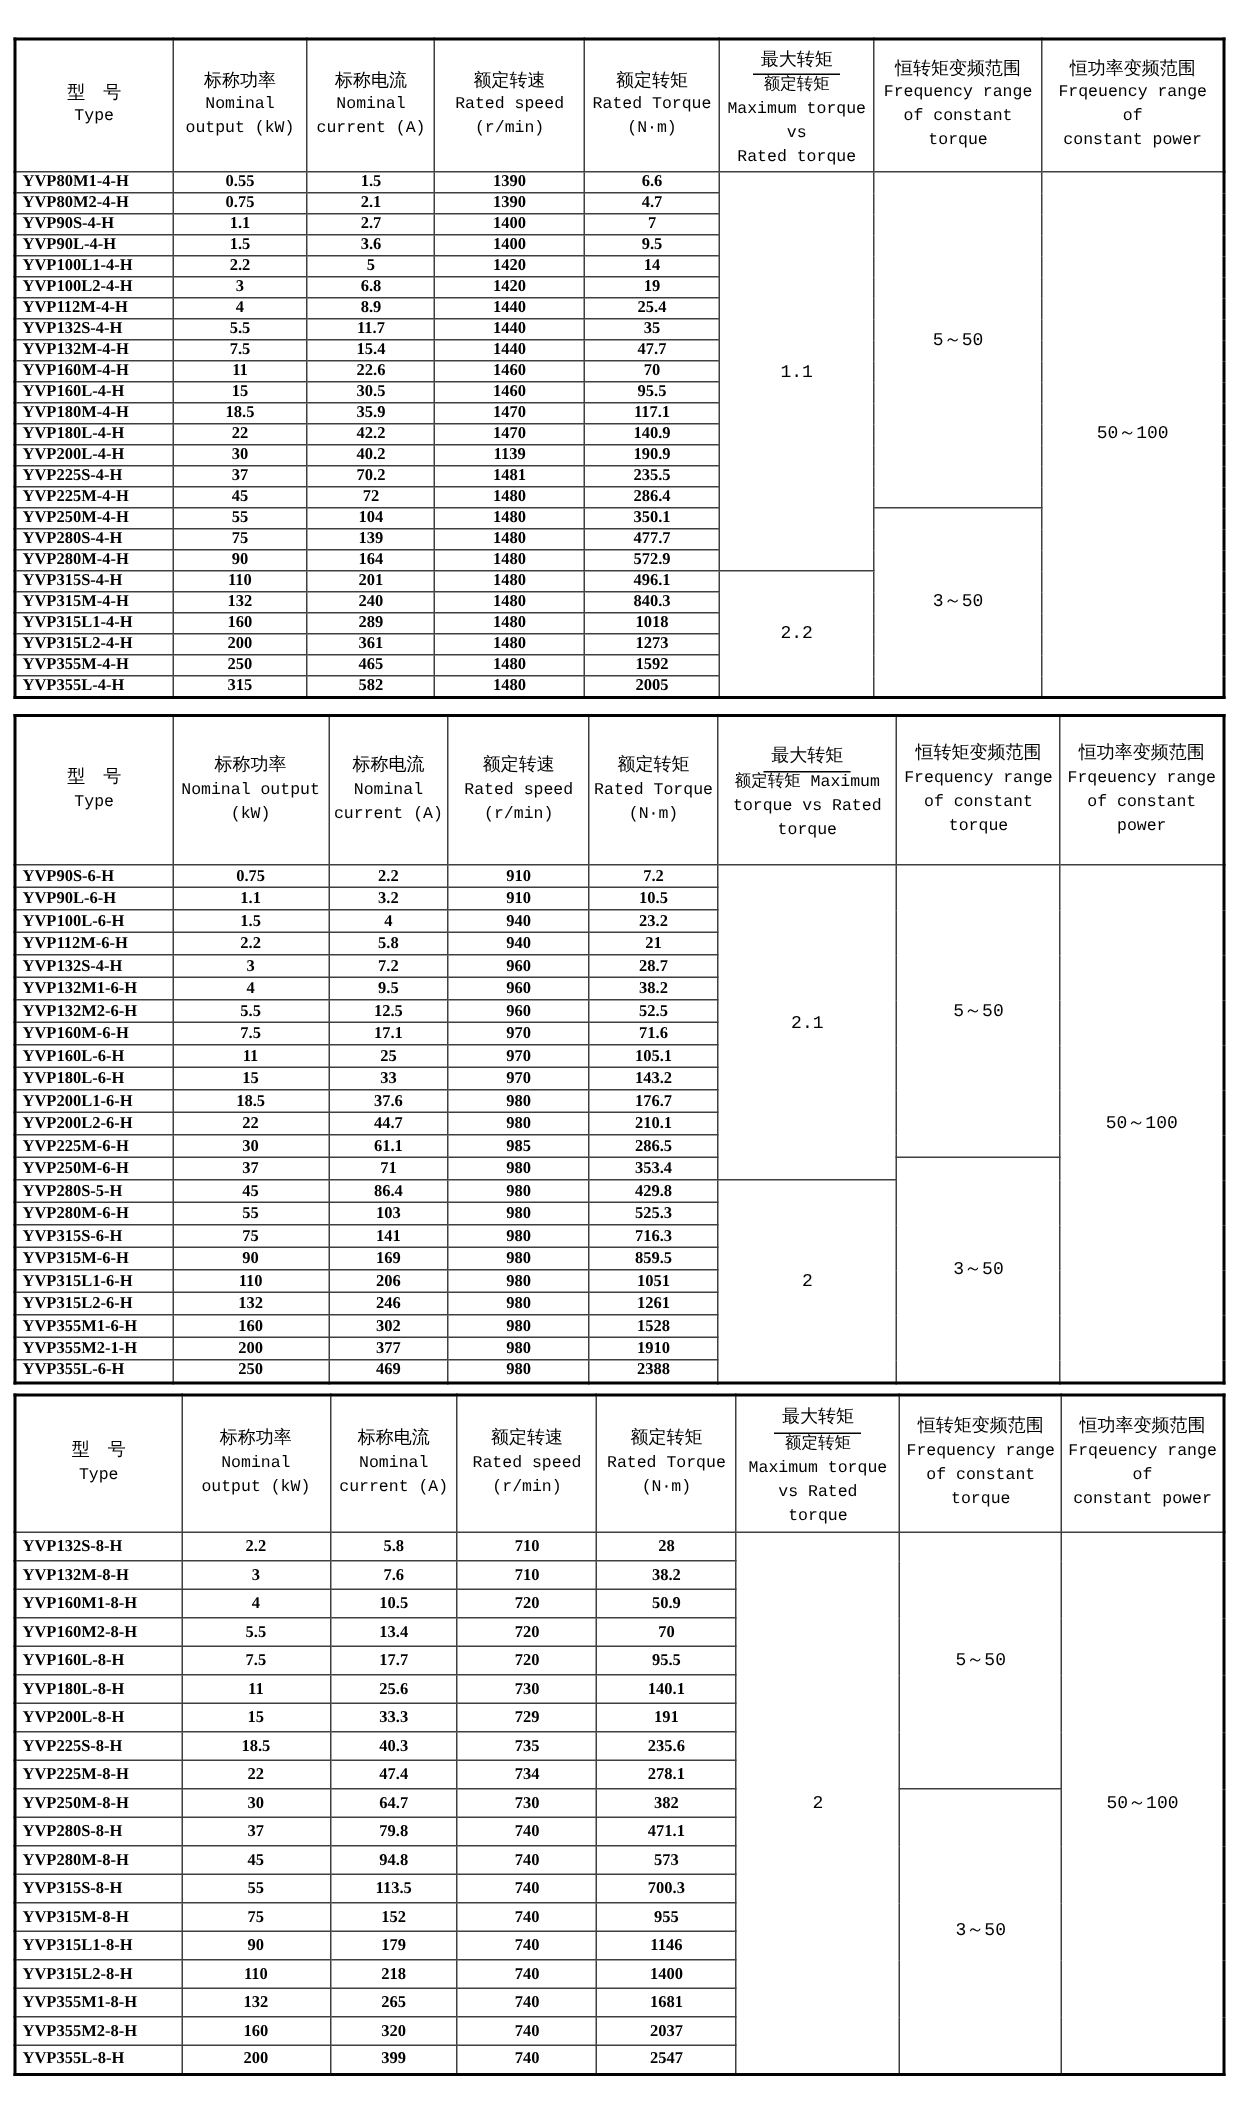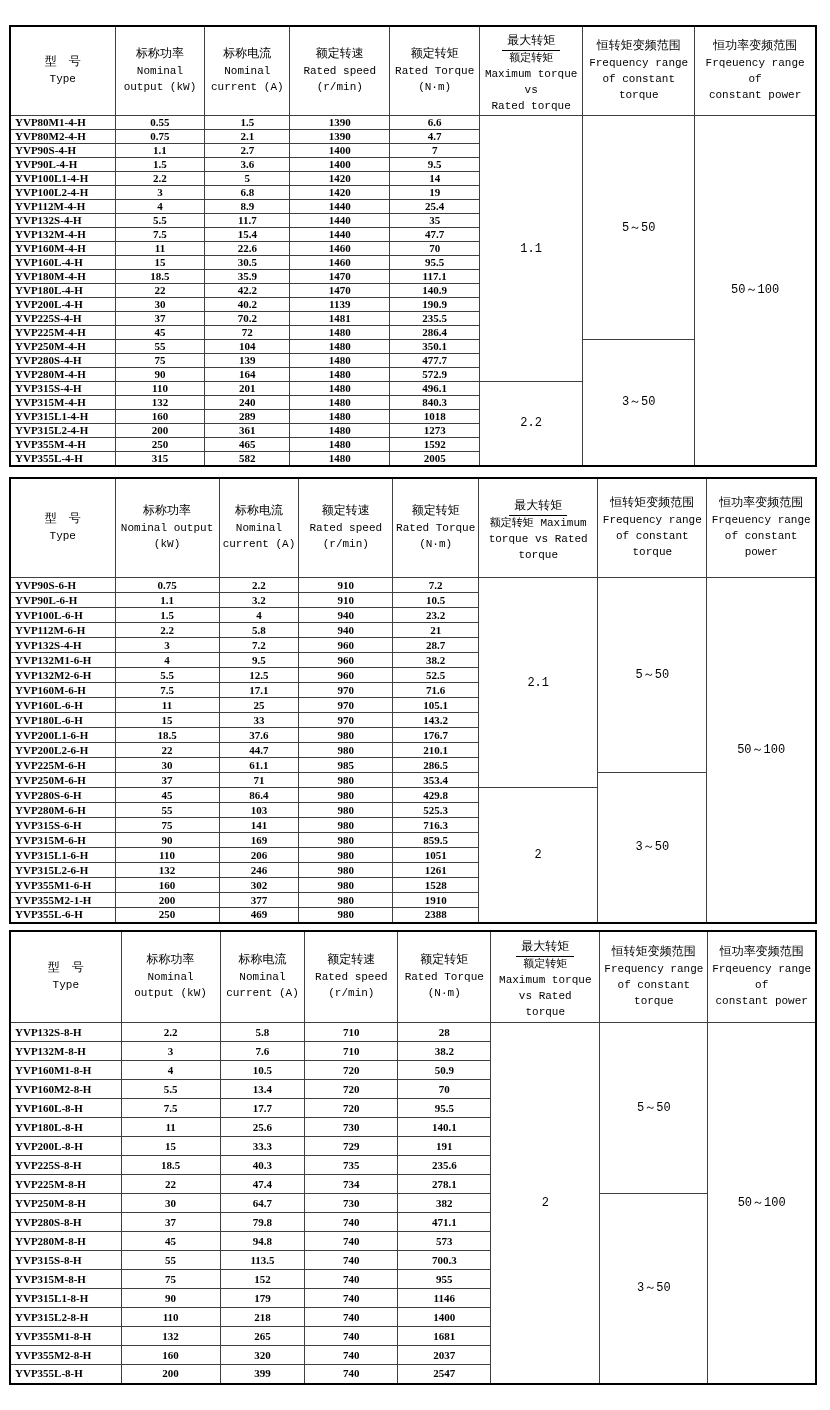--- a/index.html
+++ b/index.html
@@ -470,21 +470,21 @@
         </tr>
         <tr>
           <td class="type-cell">YVP250M-6-H</td>
           <td>37</td>
           <td>71</td>
           <td>980</td>
           <td>353.4</td>
           <td rowspan="10" class="merged">3～50</td>
         </tr>
         <tr>
-          <td class="type-cell">YVP280S-6-H</td>
+          <td class="type-cell">YVP280S-5-H</td>
           <td>45</td>
           <td>86.4</td>
           <td>980</td>
           <td>429.8</td>
           <td rowspan="9" class="merged">2</td>
         </tr>
         <tr>
           <td class="type-cell">YVP280M-6-H</td>
           <td>55</td>
           <td>103</td>

